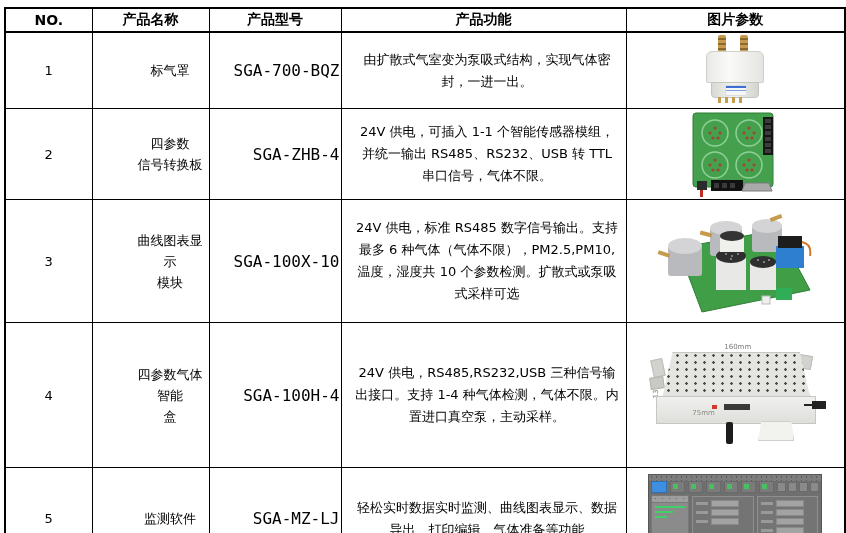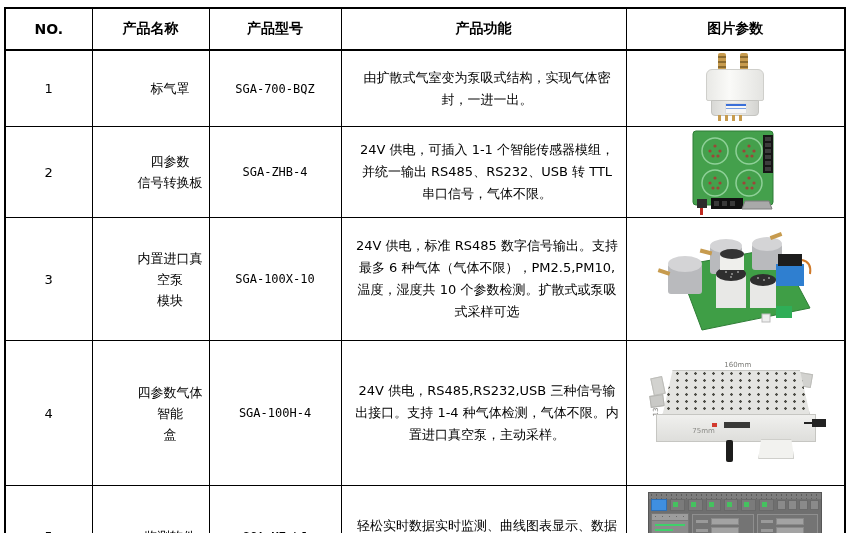--- a/index.html
+++ b/index.html
@@ -1,24 +1,24 @@
 <!DOCTYPE html>
 <html><head>
 <meta charset="utf-8">
 <style>
   html,body{margin:0;padding:0;background:#fff;}
   .page{position:relative;width:846px;height:533px;background:#fff;overflow:hidden;
         font-family:"DejaVu Sans","Liberation Sans",sans-serif;color:#000;}
   table.products{position:absolute;left:4px;top:7px;width:840px;
         border-collapse:collapse;table-layout:fixed;border:2px solid #000;}
   th,td{border:1px solid #000;overflow:hidden;}
-  th{font-size:14px;font-weight:bold;text-align:center;padding:11px;border-bottom:2px solid #000;}
+  th{font-size:14px;font-weight:bold;text-align:center;padding:2px;border-bottom:2px solid #000;}
   td{font-size:13px;vertical-align:middle;}
   td.c{text-align:center;}
-  td.model{font-family:"DejaVu Sans Mono","Liberation Mono",monospace;font-size:12px;text-align:center;}
+  td.model{font-family:"DejaVu Sans Mono","Liberation Mono",monospace;font-size:16px;text-align:right;}
   td.func{text-align:center;padding:4px 6px 4px 13px;line-height:22px;}
   .pre{white-space:pre-line;line-height:21px;padding-left:40px;}
   td.imgcell{text-align:center;vertical-align:middle;padding:2px;}
   .img-wrap{position:relative;display:inline-block;}
 
   
   .cap{position:relative;width:70px;height:68px;margin:0 auto;}
   .nozzle{position:absolute;top:0;width:8px;height:18px;border-radius:2px;
      background:repeating-linear-gradient(180deg,#c79b4e 0 3px,#8a6a2e 3px 5px);}
   .n1{left:18px;} .n2{left:40px;}
@@ -188,21 +188,21 @@
                 <rect x="43" y="72" width="5" height="5"></rect>
               </g>
         <path d="M58 72 h24 l3 8 h-30 z" fill="#a9a9a9" stroke="#7d7d7d"></path>
         <rect x="13" y="79" width="3" height="7" fill="#c02a20"></rect>
       </svg>
     </td>
   </tr>
 
   <tr style="height:123px">
     <td class="c">3</td>
-    <td class="c pre">内置进口真空泵
+    <td class="c pre">曲线图表显示
 模块</td>
     <td class="model">SGA-100X-10</td>
     <td class="func">24V 供电，标准 RS485 数字信号输出。支持最多 6 种气体（气体不限），PM2.5,PM10,温度，湿度共 10 个参数检测。扩散式或泵吸式采样可选</td>
     <td class="imgcell">
       <svg class="imgsvg" width="170" height="114" viewBox="0 0 170 114">
         <polygon points="28,44 128,26 160,86 52,108" fill="#3f9e46" stroke="#2e7d36"></polygon>
 
         <g>
           <rect x="18" y="42" width="34" height="30" rx="3" fill="#b9babd"></rect>
           <ellipse cx="35" cy="42" rx="17" ry="8" fill="#d4d4d6"></ellipse>

